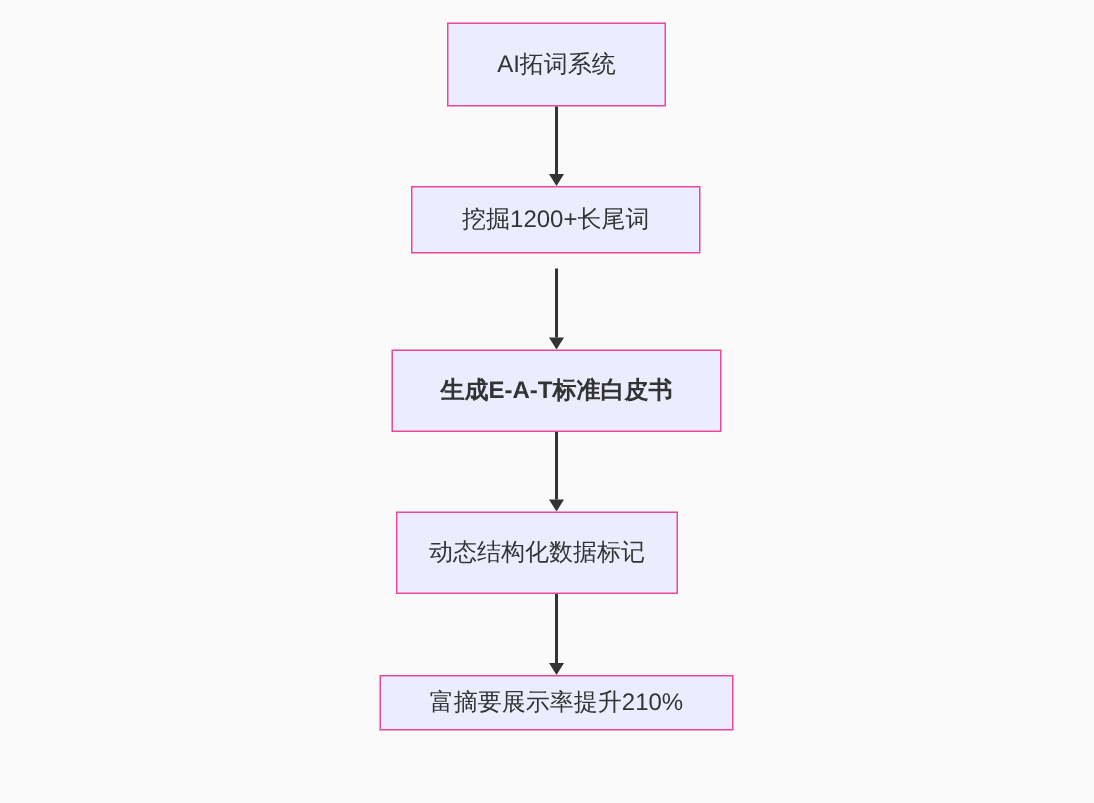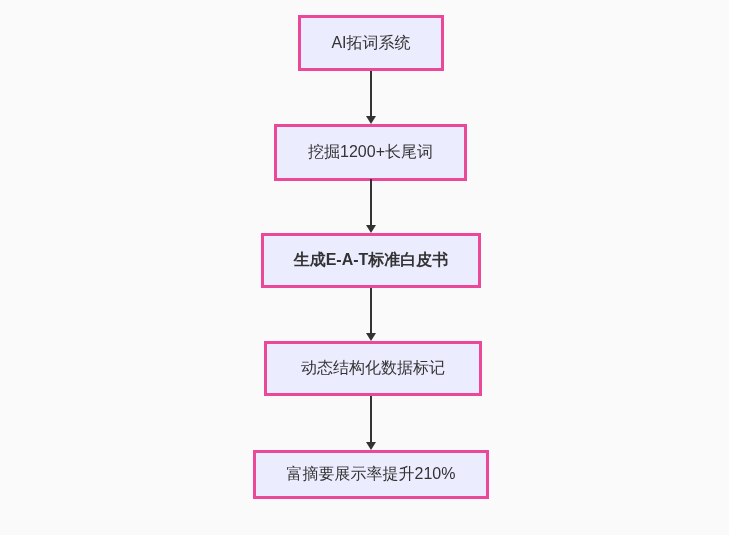--- a/index.html
+++ b/index.html
@@ -15,34 +15,34 @@
   }
   .canvas {
     position: relative;
     width: 729px;
     height: 535px;
   }
   .node {
     position: absolute;
     box-sizing: border-box;
     background: #ececff;
-    border: 3px solid #ec4899;
+    border: 1px solid #ec4899;
     color: #333333;
     font-size: 16px;
     display: flex;
     align-items: center;
     justify-content: center;
     text-align: center;
     white-space: nowrap;
   }
   .node-1 { left: 298px; top: 15px;  width: 146px; height: 56px; }
-  .node-2 { left: 274px; top: 124px; width: 193px; height: 57px; }
+  .node-2 { left: 274px; top: 124px; width: 193px; height: 45px; }
   .node-3 { left: 261px; top: 233px; width: 220px; height: 55px; font-weight: bold; }
-  .node-4 { left: 264px; top: 341px; width: 218px; height: 55px; }
-  .node-5 { left: 253px; top: 450px; width: 236px; height: 49px; }
+  .node-4 { left: 264px; top: 341px; width: 188px; height: 55px; }
+  .node-5 { left: 253px; top: 450px; width: 236px; height: 37px; }
 
   .edge {
     position: absolute;
     left: 371px;
     width: 12px;
     margin-left: -6px;
   }
   .edge-1 { top: 71px;  height: 53px; }
   .edge-2 { top: 179px; height: 54px; }
   .edge-3 { top: 288px; height: 53px; }

